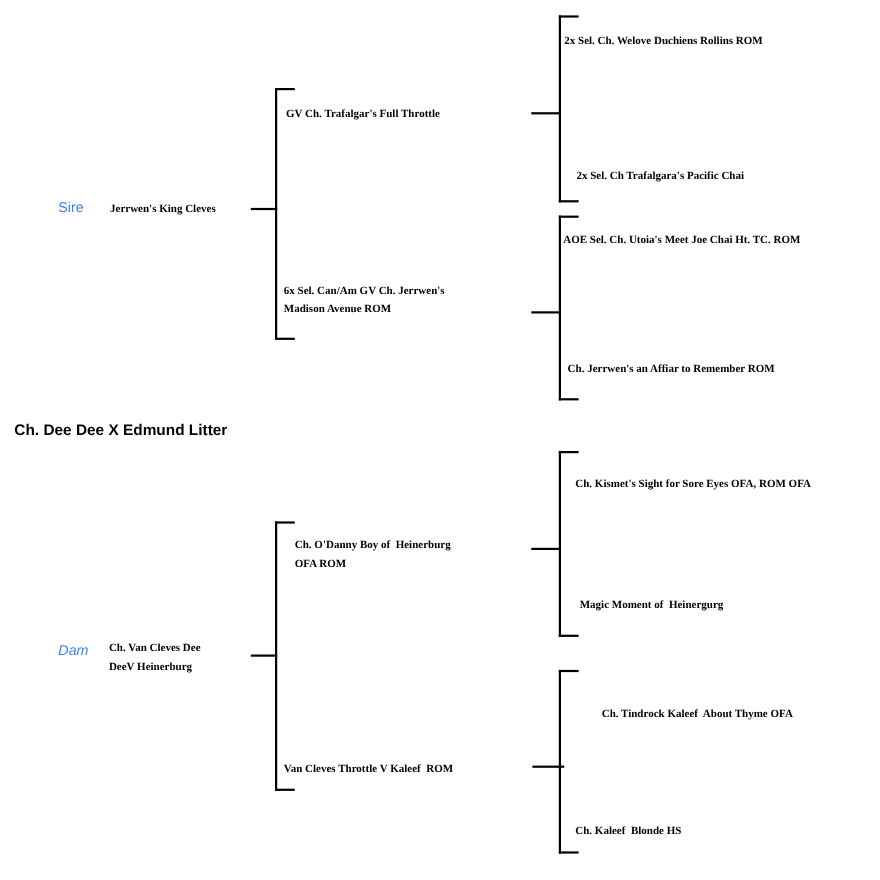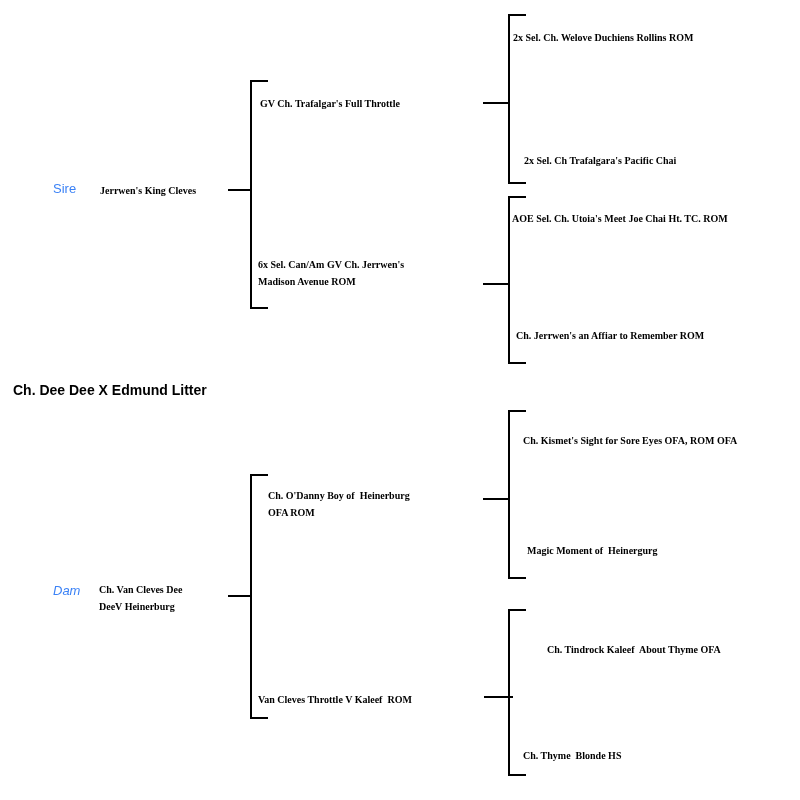--- a/index.html
+++ b/index.html
@@ -83,21 +83,21 @@
   <div class="bracket" style="left:508px; top:410px; height:169px;"></div>
   <div class="name" style="left:523px; top:432px;">Ch. Kismet's Sight for Sore Eyes OFA, ROM OFA</div>
   <div class="name" style="left:527px; top:542px;">Magic Moment of  Heinergurg</div>
 
   <div class="hline" style="left:483px; top:498px; width:27px;"></div>
   <div class="name" style="left:268px; top:487px; width:220px;">Ch. O'Danny Boy of  Heinerburg
 OFA ROM</div>
 
   <div class="bracket" style="left:508px; top:609px; height:167px;"></div>
   <div class="name" style="left:523px; top:641px;margin-left:24px;">Ch. Tindrock Kaleef  About Thyme OFA</div>
-  <div class="name" style="left:523px; top:747px;">Ch. Thyme  Blonde HS</div>
+  <div class="name" style="left:523px; top:747px;">Ch. Kaleef  Blonde HS</div>
 
   <div class="hline" style="left:484px; top:696px; width:29px;"></div>
   <div class="name" style="left:258px; top:691px; width:240px;">Van Cleves Throttle V Kaleef  ROM</div>
 
   <div class="bracket" style="left:250px; top:474px; height:245px;"></div>
   <div class="hline" style="left:228px; top:595px; width:24px;"></div>
   <div class="side-label" style="left:53px; top:583px;font-style:italic;">Dam</div>
   <div class="name" style="left:99px; top:581px; width:140px;">Ch. Van Cleves Dee
 DeeV Heinerburg</div>
 

